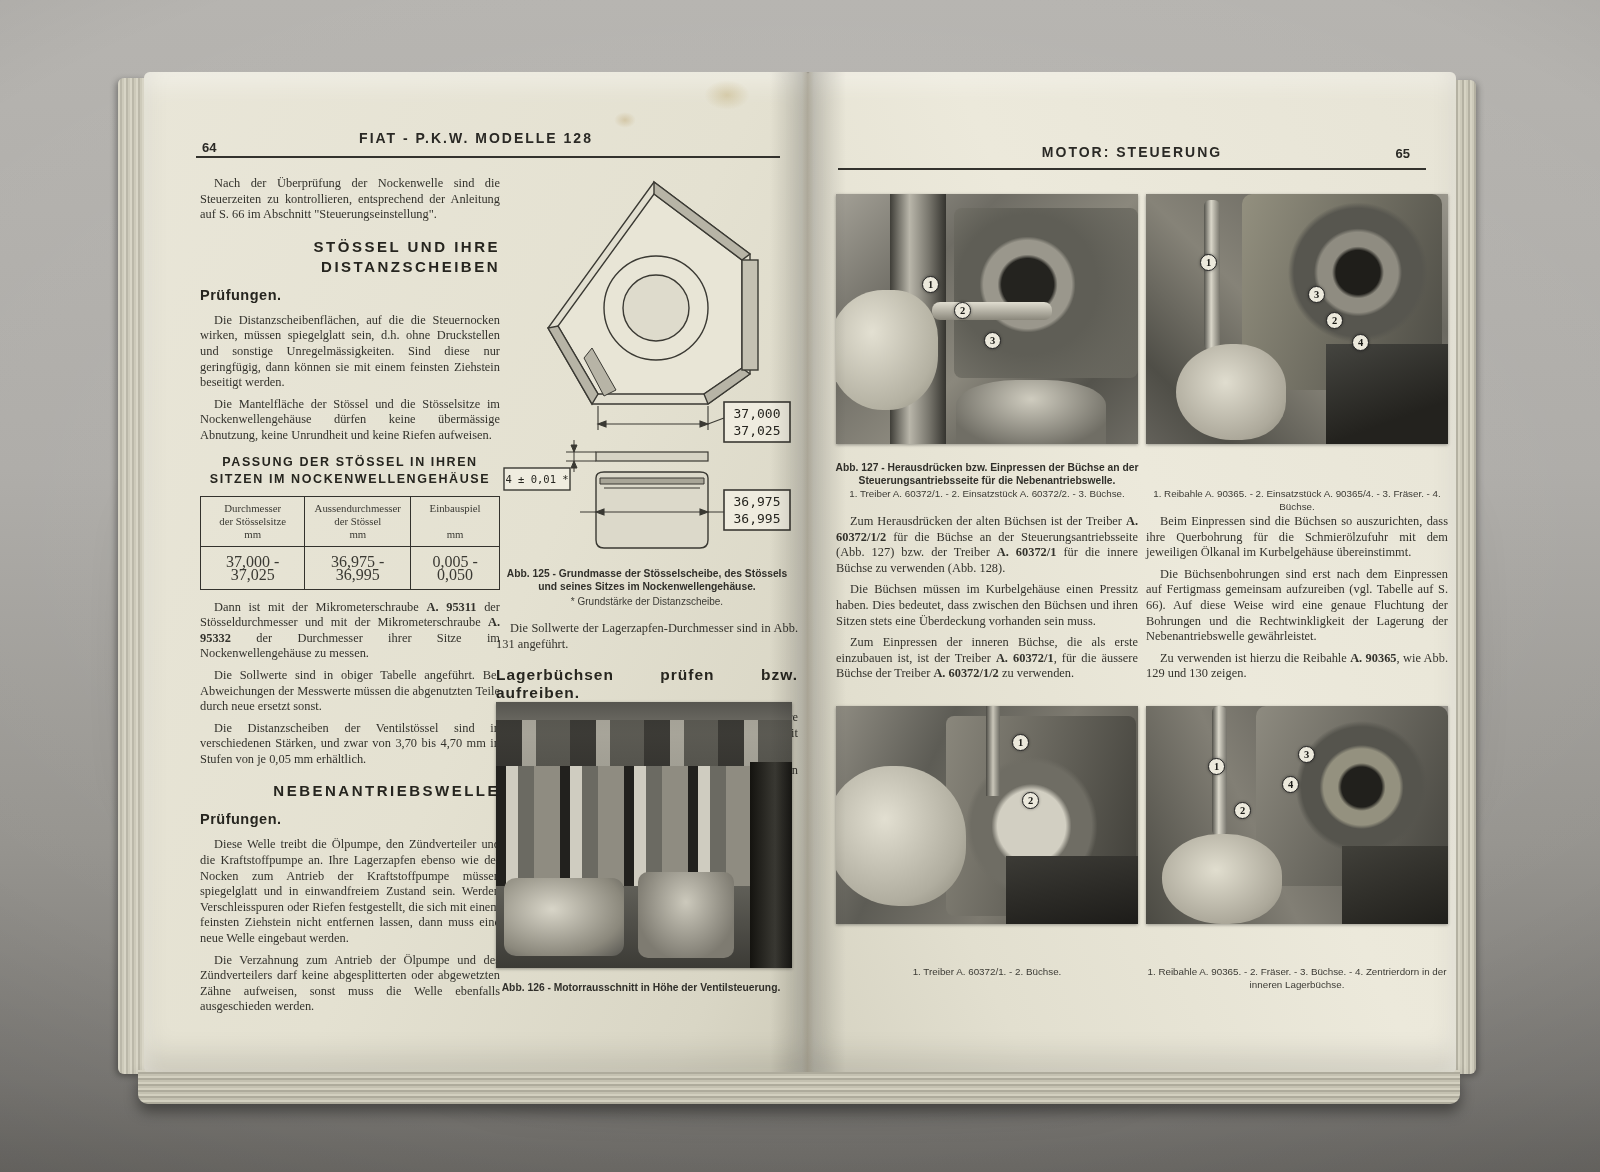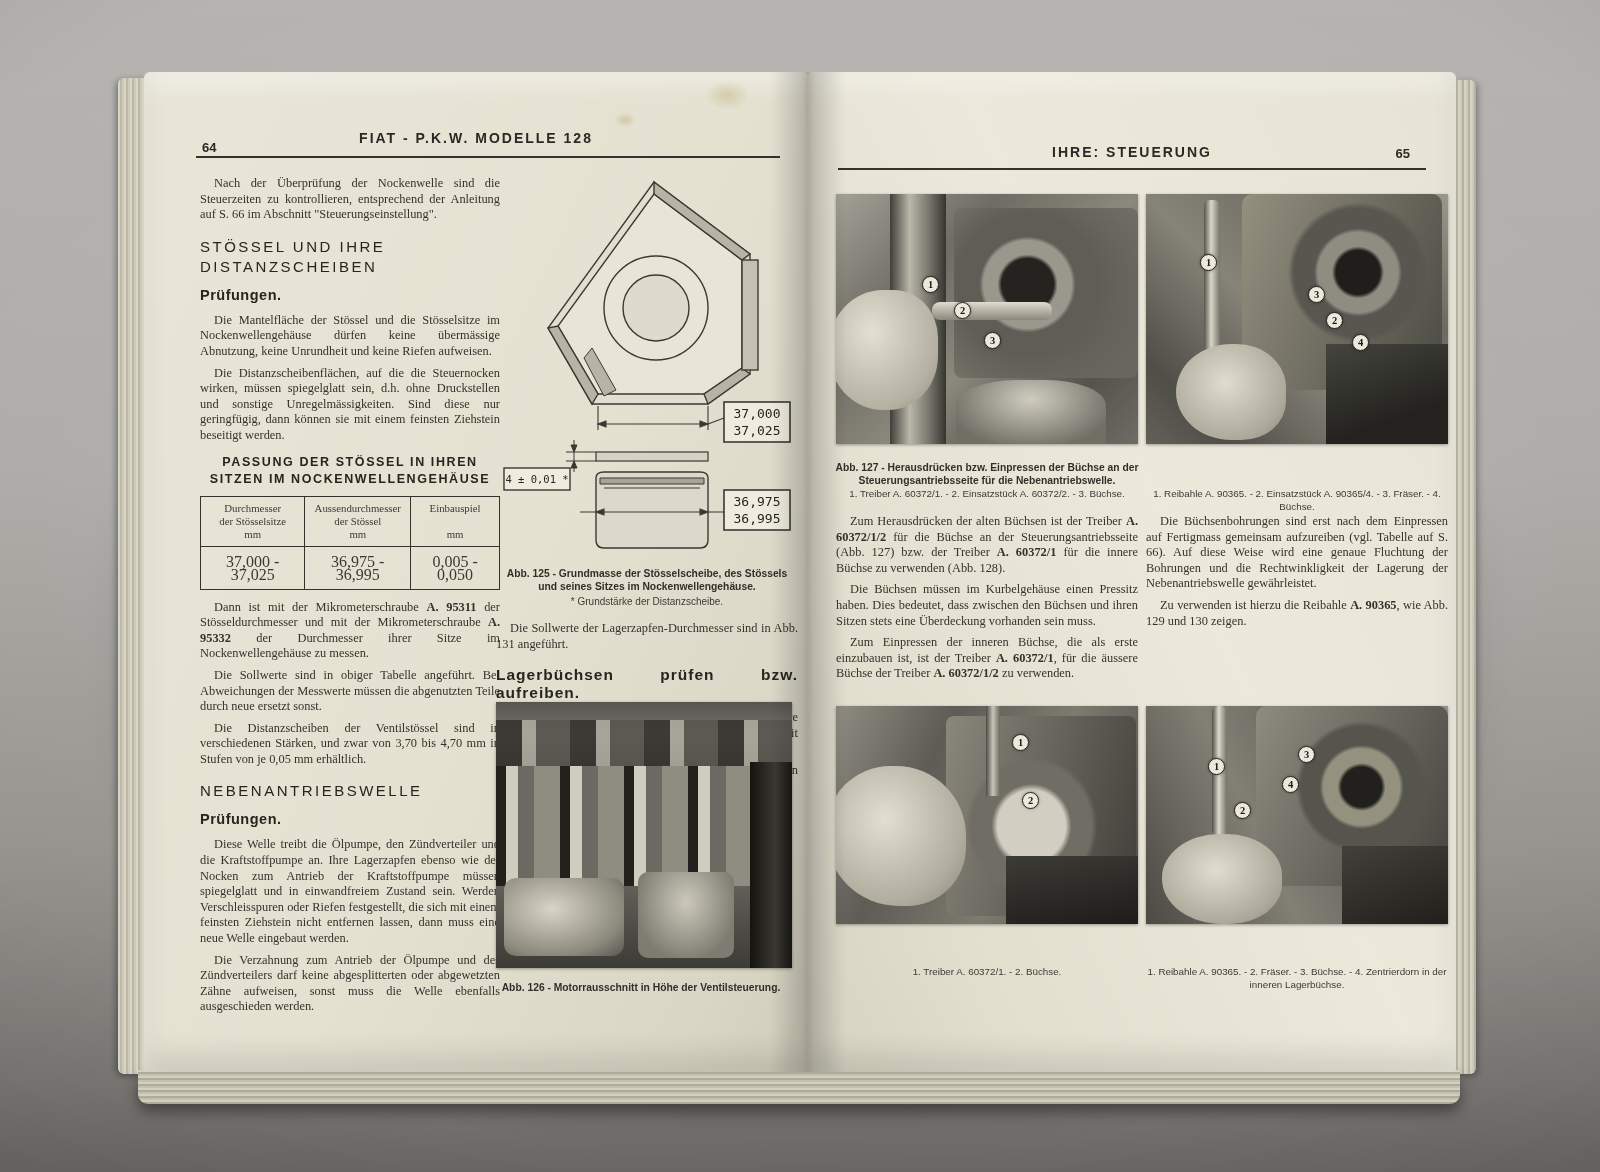--- a/index.html
+++ b/index.html
@@ -33,21 +33,21 @@
       background:linear-gradient(90deg, rgba(0,0,0,0) 0%, rgba(0,0,0,.16) 42%, rgba(60,50,30,.30) 50%, rgba(0,0,0,.16) 58%, rgba(0,0,0,0) 100%); }
   .stain { position:absolute; border-radius:50%; }
   
   .hdr-title { position:absolute; font-family:"Liberation Sans",sans-serif; font-weight:bold; font-size:14px;
       letter-spacing:2px; color:#2a2925; }
   .hdr-num { position:absolute; font-family:"Liberation Sans",sans-serif; font-weight:bold; font-size:13px; color:#2a2925; }
   .hdr-rule { position:absolute; height:2px; background:#33322d; }
   
   .col { position:absolute; }
   p.body { font-size:12.4px; line-height:15.6px; text-align:justify; text-indent:14px; margin-bottom:6px; color:#33322c; }
-  .sec-title { font-family:"Liberation Sans",sans-serif; font-weight:normal; text-align:left;
+  .sec-title { font-family:"Liberation Sans",sans-serif; font-weight:bold; text-align:right;
       font-size:15px; letter-spacing:2.5px; line-height:20px; margin:14px 0 10px; color:#26251f; }
   .sub-title { font-family:"Liberation Sans",sans-serif; font-weight:bold; font-size:14.5px; letter-spacing:.5px;
       margin:8px 0 10px; color:#26251f; }
   .run-title { font-family:"Liberation Sans",sans-serif; font-weight:bold; font-size:15.5px; letter-spacing:1px;
       margin:14px 0 8px; text-align:justify; color:#26251f; }
   
   .tbl-title { font-family:"Liberation Sans",sans-serif; font-weight:bold; font-size:12.5px; letter-spacing:1.6px;
       text-align:center; line-height:17px; margin:10px 0 8px; color:#26251f; }
   table.fits { width:100%; border-collapse:collapse; margin-bottom:10px;padding-left:32px; }
   table.fits th, table.fits td { border:1.6px solid #33322d; font-weight:normal; text-align:center;
@@ -82,22 +82,22 @@
     <div class="stain" style="left:470px;top:40px;width:22px;height:16px;background:radial-gradient(ellipse,rgba(160,120,40,.25),rgba(0,0,0,0) 70%);"></div>
 
     <div class="hdr-num" style="left:58px; top:68px;">64</div>
     <div class="hdr-title" style="left:0; right:0; top:58px; text-align:center;">FIAT - P.K.W. MODELLE 128</div>
     <div class="hdr-rule" style="left:52px; top:84px; width:584px;"></div>
 
     <div class="col" style="left:56px; top:104px; width:300px;">
       <p class="body">Nach der Überprüfung der Nockenwelle sind die Steuerzeiten zu kontrollieren, entsprechend der Anleitung auf S. 66 im Abschnitt "Steuerungseinstellung".</p>
       <div class="sec-title">STÖSSEL UND IHRE DISTANZSCHEIBEN</div>
       <div class="sub-title">Prüfungen.</div>
+      <p class="body">Die Distanzscheibenflächen, auf die die Steuernocken wirken, müssen spiegelglatt sein, d.h. ohne Druckstellen und sonstige Unregelmässigkeiten. Sind diese nur geringfügig, dann können sie mit einem feinsten Ziehstein beseitigt werden.</p>
       <p class="body">Die Mantelfläche der Stössel und die Stösselsitze im Nockenwellengehäuse dürfen keine übermässige Abnutzung, keine Unrundheit und keine Riefen aufweisen.</p>
-      <p class="body">Die Distanzscheibenflächen, auf die die Steuernocken wirken, müssen spiegelglatt sein, d.h. ohne Druckstellen und sonstige Unregelmässigkeiten. Sind diese nur geringfügig, dann können sie mit einem feinsten Ziehstein beseitigt werden.</p>
       <div class="tbl-title" style="white-space:pre-line;">PASSUNG DER STÖSSEL IN IHREN
 SITZEN IM NOCKENWELLENGEHÄUSE</div>
       <table class="fits">
         <tbody>
             <tr>
           <th>Durchmesser
 der Stösselsitze
 mm</th>
           <th>Aussendurchmesser
 der Stössel
@@ -187,21 +187,21 @@
       <div class="blob" style="left:0;top:18px;width:100%;height:46px;background:repeating-linear-gradient(90deg,#2e2d29 0 26px,#b4b1a5 26px 40px,#55544d 40px 74px);opacity:.8;"></div>
       <div class="blob" style="left:0;top:64px;width:100%;height:120px;background:repeating-linear-gradient(90deg,#22211e 0 10px,#cfccc0 10px 22px,#6b6a62 22px 38px,#8f8c81 38px 64px);"></div>
       <div class="blob" style="left:8px;top:176px;width:120px;height:78px;border-radius:12px;background:radial-gradient(ellipse at 40% 40%,#d8d5c8,#8b887c 70%,#565550);"></div>
       <div class="blob" style="left:142px;top:170px;width:96px;height:86px;border-radius:10px;background:radial-gradient(ellipse at 50% 35%,#ccc9bc,#7e7b71 75%);"></div>
       <div class="blob" style="right:0;top:60px;width:42px;height:206px;background:linear-gradient(90deg,#14130f,#3a3933 60%,#191814);"></div>
     </div>
     <div class="fig-caption" style="position:absolute; left:336px; top:902px; width:322px;">Abb. 126 - Motorrausschnitt in Höhe der Ventilsteuerung.</div>
   </div>
 
   <div class="page" id="page-right">
-    <div class="hdr-title" style="left:0; right:0; top:72px; text-align:center;">IHRE: STEUERUNG</div>
+    <div class="hdr-title" style="left:0; right:0; top:72px; text-align:center;">MOTOR: STEUERUNG</div>
     <div class="hdr-num" style="right:46px; top:74px;">65</div>
     <div class="hdr-rule" style="left:30px; top:96px; width:588px;"></div>
 
     <div class="photo" style="left:28px; top:122px; width:302px; height:250px;
          background:linear-gradient(135deg,#a3a096 0%,#6e6c64 30%,#8b887d 55%,#54534c 80%,#6e6c64 100%);">
       <div class="blob" style="left:54px;top:0;width:56px;height:100%;background:linear-gradient(90deg,#3f3e38,#b9b6aa 35%,#77756c 70%,#35342f);"></div>
       <div class="blob" style="left:118px;top:14px;width:184px;height:170px;border-radius:8px;background:radial-gradient(circle at 40% 45%,#24231f 0 26px,#9a978c 30px 44px,#5f5e56 48px 70px,#83817679 100%),linear-gradient(120deg,#8e8b80,#504f48);"></div>
       <div class="blob" style="left:96px;top:108px;width:120px;height:18px;border-radius:8px;background:linear-gradient(180deg,#e0ddd0,#8a877b);"></div>
       <div class="blob" style="left:-8px;top:96px;width:110px;height:120px;border-radius:50% 40% 45% 50%;background:radial-gradient(ellipse at 40% 35%,#e3e0d2,#b4b1a2 70%,#8d8a7d);"></div>
       <div class="blob" style="left:120px;top:186px;width:150px;height:64px;border-radius:40% 40% 0 0;background:radial-gradient(ellipse at 50% 30%,#cfccbf,#706e65 80%);"></div>
@@ -224,20 +224,21 @@
       <div class="callout" style="left:206px;top:140px;">4</div>
     </div>
     <div class="fig-legend" style="position:absolute;left:334px;top:412px;width:310px;">1. Reibahle A. 90365. - 2. Einsatzstück A. 90365/4. - 3. Fräser. - 4. Büchse.</div>
 
     <div class="col" style="left:28px; top:442px; width:302px;">
       <p class="body">Zum Herausdrücken der alten Büchsen ist der Treiber <b>A. 60372/1/2</b> für die Büchse an der Steuerungsantriebsseite (Abb. 127) bzw. der Treiber <b>A. 60372/1</b> für die innere Büchse zu verwenden (Abb. 128).</p>
       <p class="body">Die Büchsen müssen im Kurbelgehäuse einen Pressitz haben. Dies bedeutet, dass zwischen den Büchsen und ihren Sitzen stets eine Überdeckung vorhanden sein muss.</p>
       <p class="body">Zum Einpressen der inneren Büchse, die als erste einzubauen ist, ist der Treiber <b>A. 60372/1</b>, für die äussere Büchse der Treiber <b>A. 60372/1/2</b> zu verwenden.</p>
     </div>
     <div class="col" style="left:338px; top:442px; width:302px;">
+      <p class="body">Beim Einpressen sind die Büchsen so auszurichten, dass ihre Querbohrung für die Schmierölzufuhr mit dem jeweiligen Ölkanal im Kurbelgehäuse übereinstimmt.</p>
       <p class="body">Die Büchsenbohrungen sind erst nach dem Einpressen auf Fertigmass gemeinsam aufzureiben (vgl. Tabelle auf S. 66). Auf diese Weise wird eine genaue Fluchtung der Bohrungen und die Rechtwinkligkeit der Lagerung der Nebenantriebswelle gewährleistet.</p>
       <p class="body">Zu verwenden ist hierzu die Reibahle <b>A. 90365</b>, wie Abb. 129 und 130 zeigen.</p>
     </div>
 
     <div class="photo" style="left:28px; top:634px; width:302px; height:218px;
          background:linear-gradient(115deg,#8f8c82 0%,#5d5c55 30%,#7d7a70 60%,#47463f 100%);">
       <div class="blob" style="left:110px;top:10px;width:190px;height:200px;border-radius:8px;background:radial-gradient(ellipse at 45% 55%,#d2cfc2 0 34px,#6f6d64 40px 60px,rgba(0,0,0,0) 66px),linear-gradient(105deg,#8a877c,#3f3e38);"></div>
       <div class="blob" style="left:150px;top:0;width:14px;height:90px;background:linear-gradient(90deg,#4a4943,#c9c6b9 50%,#6b6a62);"></div>
       <div class="blob" style="left:-10px;top:60px;width:140px;height:140px;border-radius:46% 50% 42% 52%;background:radial-gradient(ellipse at 42% 38%,#e2dfd1,#b0ad9f 68%,#878477);"></div>
       <div class="blob" style="left:170px;top:150px;width:132px;height:68px;background:linear-gradient(170deg,#3c3b36,#1d1c19);"></div>

